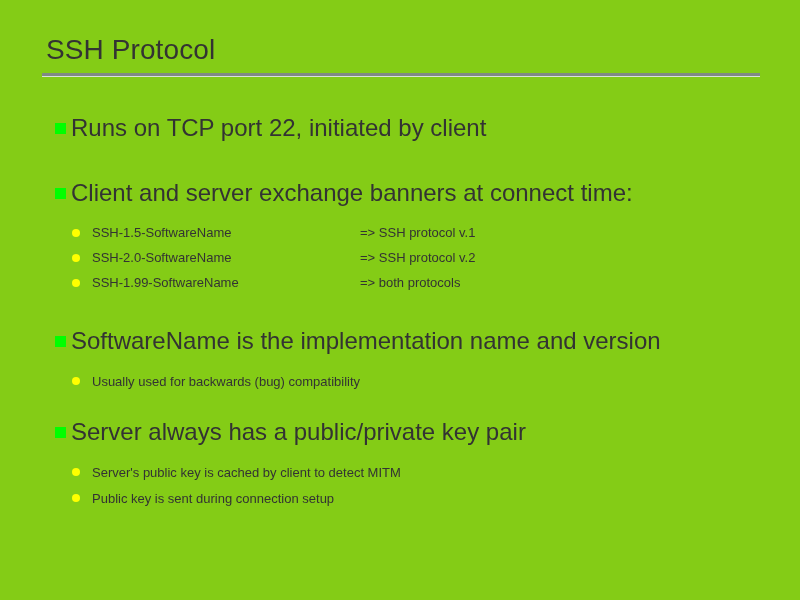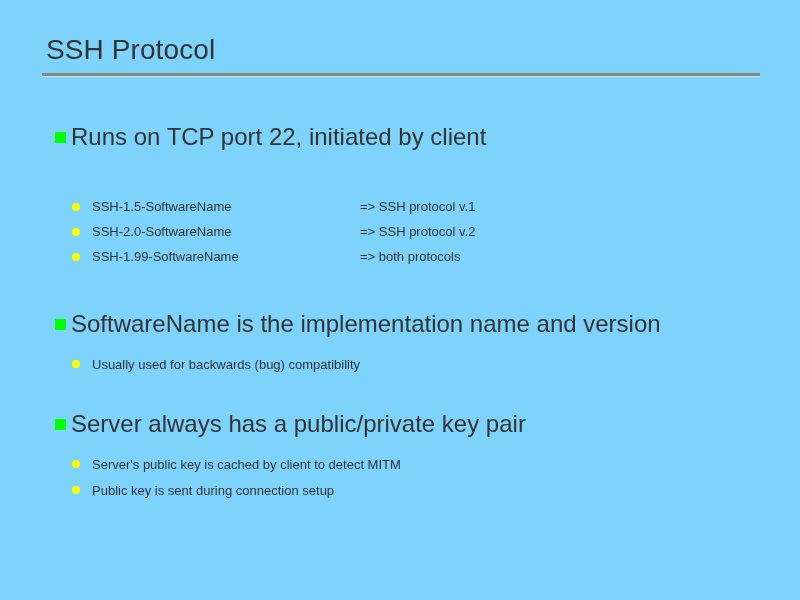--- a/index.html
+++ b/index.html
@@ -9,21 +9,21 @@
     background: #ffffff;
   }
   body {
     font-family: "Liberation Sans", sans-serif;
   }
 
   #slide {
     position: relative;
     width: 800px;
     height: 600px;
-    background: #7dd3fc;
+    background: #84cc16;
     overflow: hidden;
     box-sizing: border-box;
   }
 
   
   #title-block {
     position: absolute;
     left: 42px;
     top: 32px;
     width: 718px;
@@ -57,21 +57,20 @@
   .l1-group {
     margin: 0 0 4px 0;
   }
 
   
   .l1-item {
     position: relative;
     padding-left: 71px;
     min-height: 32px;
     line-height: 32px;
-    margin-top: 9px;
   }
   .l1-bullet {
     position: absolute;
     left: 55px;
     top: 11px;
     width: 11px;
     height: 11px;
     background: #00ff00;
   }
   .l1-text {
@@ -134,20 +133,24 @@
     <div class="l1-group">
       <div class="l1-item">
         <span class="l1-bullet"></span>
         <span class="l1-text">Runs on TCP port 22, initiated by client</span>
       </div>
     </div>
 
     <div class="spacer-lg"></div>
 
     <div class="l1-group">
+      <div class="l1-item">
+        <span class="l1-bullet"></span>
+        <span class="l1-text">Client and server exchange banners at connect time:</span>
+      </div>
       <div class="spacer-sm"></div>
       <div class="l2-item two-col">
         <span class="l2-bullet"></span>
         <span class="l2-text">SSH-1.5-SoftwareName</span><span class="l2-text l2-text-2">=&gt; SSH protocol v.1</span>
       </div>
       <div class="l2-item two-col">
         <span class="l2-bullet"></span>
         <span class="l2-text">SSH-2.0-SoftwareName</span><span class="l2-text l2-text-2">=&gt; SSH protocol v.2</span>
       </div>
       <div class="l2-item two-col">

